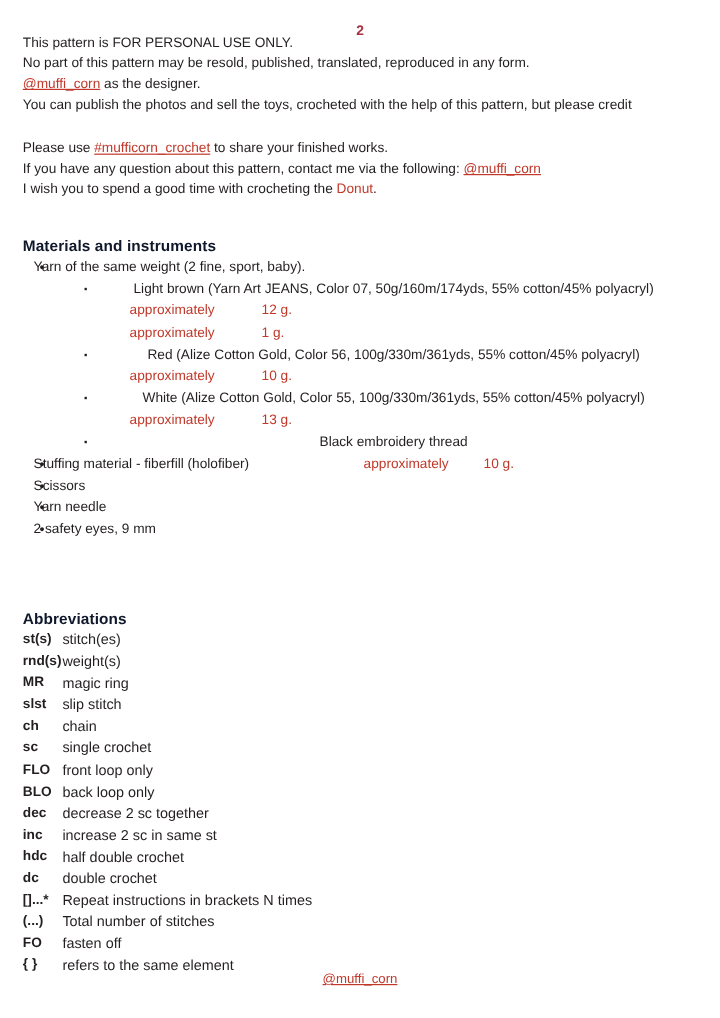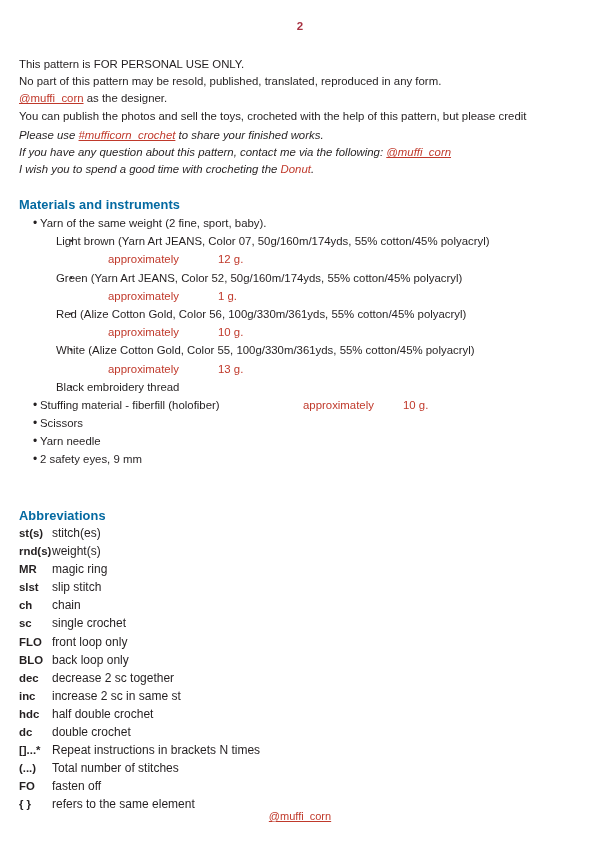--- a/index.html
+++ b/index.html
@@ -54,40 +54,40 @@
     color: #c0392b;
     text-decoration: underline;
   }
 
   
   .section-heading {
     position: absolute;
     left: 19px;
     font-size: 12.8px;
     font-weight: bold;
-    color: #0369a1;
+    color: #0f172a;
     letter-spacing: 0.1px;
   }
 
   
   .bullets {
     position: absolute;
     left: 0;
     width: 600px;
   }
   .li {
     position: relative;
     height: 18.2px;
     font-size: 11.4px;
     line-height: 18.2px;
     color: #231f20;
     white-space: nowrap;
   }
-  .li.lvl1 { padding-left: 40px; }
-  .li.lvl2 { padding-left: 56px; }
+  .li.lvl1 { padding-left: 28px; }
+  .li.lvl2 { padding-left: 56px; text-align: center; }
 
   .li.lvl1::before {
     content: "\2022";
     position: absolute;
     left: 33px;
     top: 0;
     font-size: 12px;
     line-height: 18.2px;
     color: #231f20;
   }
@@ -174,32 +174,32 @@
     text-decoration: underline;
   }
 </style>
 </head>
 <body>
 
 <div class="page">
 
   <div class="page-number">2</div>
 
-  <div class="body-block" style="top:56px;">
+  <div class="body-block" style="top:28px;">
     <div class="line">This pattern is FOR PERSONAL USE ONLY.</div>
     <div class="line">No part of this pattern may be resold, published, translated, reproduced in any form.</div>
     <div class="line">
       <span class="red-link">@muffi_corn</span><span> as the designer.</span>
     </div>
     <div class="line">
       <span>You can publish the photos and sell the toys, crocheted with the help of this pattern, but please credit</span>
     </div>
   </div>
 
-  <div class="body-block" style="top:127px;font-style:italic;">
+  <div class="body-block" style="top:116px;">
     <div class="line">
       <span>Please use </span><span class="red-link">#mufficorn_crochet</span><span> to share your finished works.</span>
     </div>
     <div class="line">
       <span>If you have any question about this pattern,  contact me via the following: </span><span class="red-link">@muffi_corn</span>
     </div>
     <div class="line">
       <span>I wish you to spend a good time with crocheting the </span><span class="red">Donut</span><span>.</span>
     </div>
   </div>
@@ -209,21 +209,20 @@
   <div class="bullets" style="top:214px;">
 
     <div class="li lvl1">Yarn of the same weight (2 fine, sport, baby).</div>
 
     <div class="li lvl2">Light brown (Yarn Art JEANS, Color 07, 50g/160m/174yds, 55% cotton/45% polyacryl)</div>
     <div class="approx-row sub">
       <span class="approx-word">approximately</span>
       <span class="approx-amount">12 g.</span>
     </div>
 
-    <div class="li lvl2">Green (Yarn Art JEANS, Color 52, 50g/160m/174yds, 55% cotton/45% polyacryl)</div>
     <div class="approx-row sub">
       <span class="approx-word">approximately</span>
       <span class="approx-amount">1 g.</span>
     </div>
 
     <div class="li lvl2">Red (Alize Cotton Gold, Color 56, 100g/330m/361yds, 55% cotton/45% polyacryl)</div>
     <div class="approx-row sub">
       <span class="approx-word">approximately</span>
       <span class="approx-amount">10 g.</span>
     </div>

